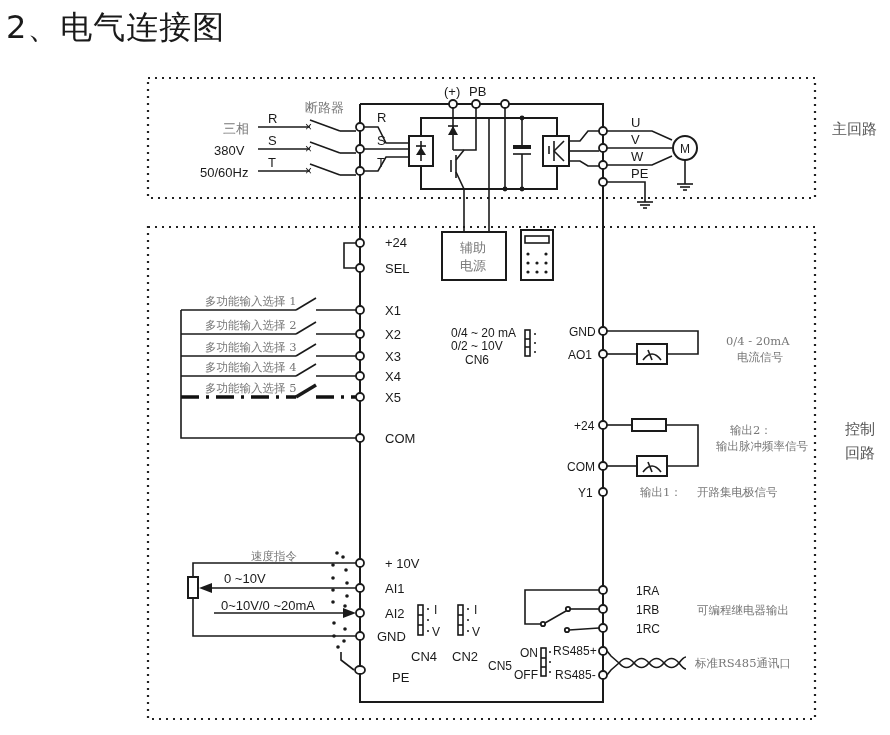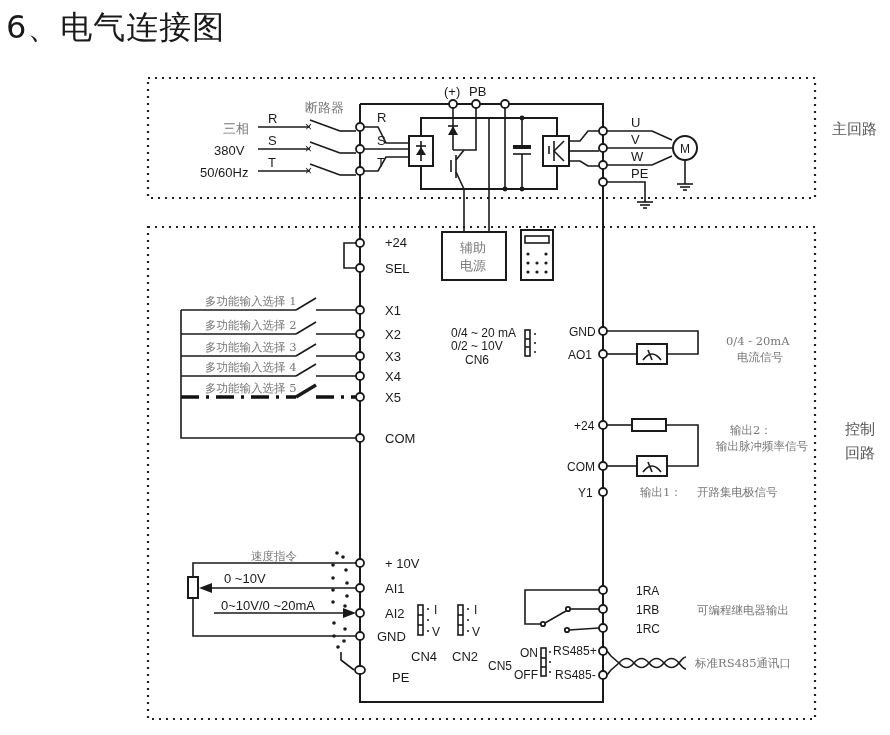--- a/index.html
+++ b/index.html
@@ -15,21 +15,21 @@
   .dashdot { stroke: #111; stroke-width: 3.5; fill: none; stroke-dasharray: 18 7 3 7; }
   .term { stroke: #1a1a1a; stroke-width: 1.8; fill: #fff; }
   .lbl { font-family: "Liberation Sans", sans-serif; font-size: 13px; fill: #1a1a1a; }
   .lblc { font-family: "DejaVu Serif", serif; font-size: 11.5px; fill: #777; }
   .lblside { font-family: "DejaVu Serif", serif; font-size: 15px; fill: #555; }
   .dot { fill: #1a1a1a; }
 </style>
 </head>
 <body>
 
-<div class="title">6、电气连接图</div>
+<div class="title">2、电气连接图</div>
 
 <svg width="890" height="735" viewBox="0 0 890 735">
 
   <rect class="dash" x="148" y="78" width="667" height="120"></rect>
   <rect class="dash" x="148" y="227" width="667" height="492"></rect>
   <text class="lblside" x="832" y="134">主回路</text>
   <text class="lblside" x="845" y="434">控制</text>
   <text class="lblside" x="845" y="458">回路</text>
 
   <polyline class="w" points="360,104 360,702 603,702 603,104 360,104"></polyline>

